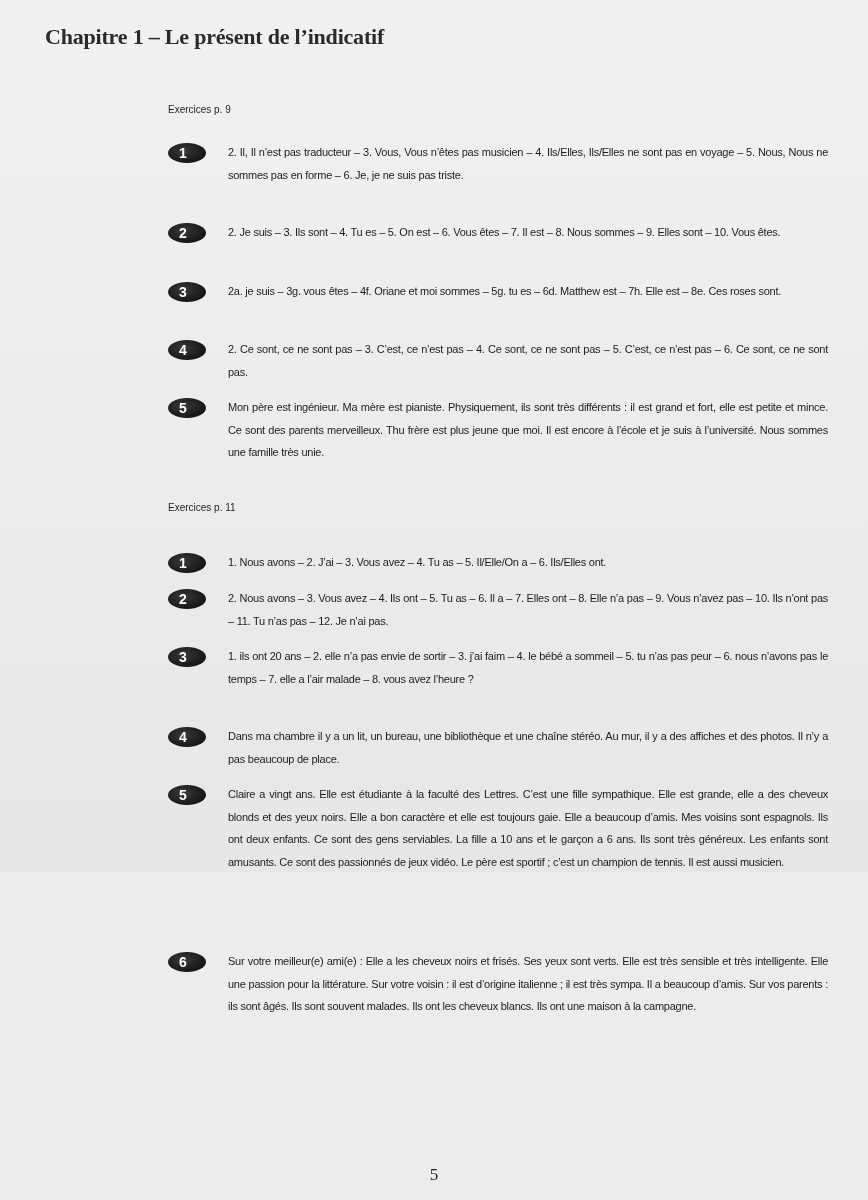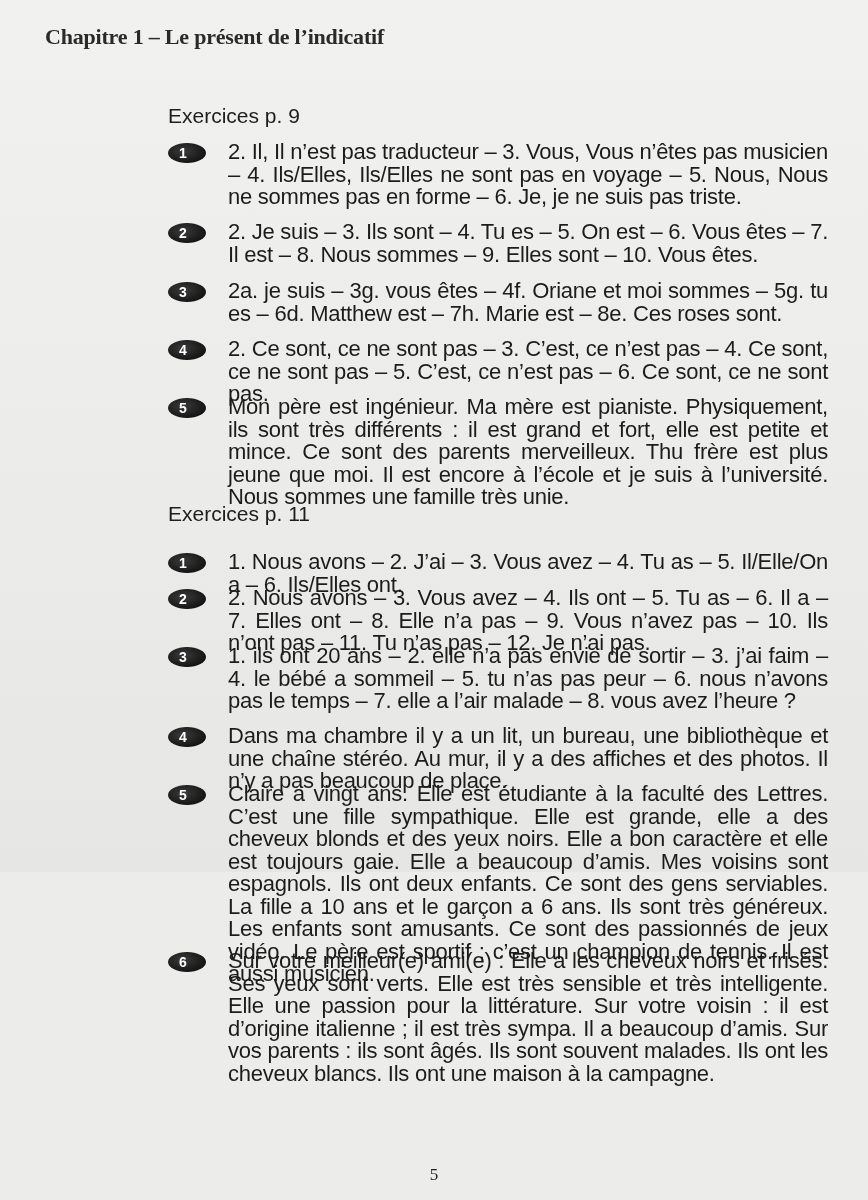--- a/index.html
+++ b/index.html
@@ -16,39 +16,39 @@
       background: linear-gradient(180deg, #f1f1ef 0%, #ebebe9 60%, #e6e6e4 100%);
     }
     .chapter-title {
       position: absolute; left: 45px; top: 24px;
       font-family: "Liberation Serif", "DejaVu Serif", serif;
       font-weight: bold; font-size: 22px; color: #2a2a2a;
       letter-spacing: -0.2px;
     }
     .section-heading {
       position: absolute; left: 168px;
-      font-size: 21px; color: #1e1e1e;
+      font-size: 10px; color: #1e1e1e;
       font-family: "Liberation Sans", sans-serif;
     }
     .exercise {
       position: absolute; left: 168px; width: 660px;
     }
     .badge {
       position: absolute; left: 0; top: 2px;
       width: 38px; height: 20px;
       border-radius: 50% / 50%;
       background: radial-gradient(ellipse at 40% 40%, #3a3a3a 0%, #151515 70%);
       color: #ffffff; font-weight: bold; font-size: 14px;
       display: flex; align-items: center; justify-content: flex-start;
       padding-left: 11px; box-sizing: border-box;
       font-family: "Liberation Sans", sans-serif;
     }
     .answer-text {
       margin-left: 60px;
-      font-size: 22px; line-height: 22.5px;
+      font-size: 11px; line-height: 22.5px;
       text-align: justify;
       font-family: "Liberation Sans", sans-serif;
       letter-spacing: -0.25px;
     }
     .page-number {
       position: absolute; left: 0; width: 868px; top: 1165px; text-align: center;
       font-family: "Liberation Serif", serif; font-size: 17px; color: #222;
     }
   </style>
 </head>
@@ -65,21 +65,21 @@
     <div class="answer-text">2. Il, Il n’est pas traducteur – 3. Vous, Vous n’êtes pas musicien – 4. Ils/Elles, Ils/Elles ne sont pas en voyage – 5. Nous, Nous ne sommes pas en forme – 6. Je, je ne suis pas triste.</div>
   </div>
 
   <div class="exercise" style="top:221px">
     <span class="badge">2</span>
     <div class="answer-text">2. Je suis – 3. Ils sont – 4. Tu es – 5. On est – 6. Vous êtes – 7. Il est – 8. Nous sommes – 9. Elles sont – 10. Vous êtes.</div>
   </div>
 
   <div class="exercise" style="top:280px">
     <span class="badge">3</span>
-    <div class="answer-text">2a. je suis – 3g. vous êtes – 4f. Oriane et moi sommes – 5g. tu es – 6d. Matthew est – 7h. Marie est – 8e. Ces roses sont.</div>
+    <div class="answer-text">2a. je suis – 3g. vous êtes – 4f. Oriane et moi sommes – 5g. tu es – 6d. Matthew est – 7h. Elle est – 8e. Ces roses sont.</div>
   </div>
 
   <div class="exercise" style="top:338px">
     <span class="badge">4</span>
     <div class="answer-text">2. Ce sont, ce ne sont pas – 3. C’est, ce n’est pas – 4. Ce sont, ce ne sont pas – 5. C’est, ce n’est pas – 6. Ce sont, ce ne sont pas.</div>
   </div>
 
   <div class="exercise" style="top:396px">
     <span class="badge">5</span>
     <div class="answer-text">Mon père est ingénieur. Ma mère est pianiste. Physiquement, ils sont très différents : il est grand et fort, elle est petite et mince. Ce sont des parents merveilleux. Thu frère est plus jeune que moi. Il est encore à l’école et je suis à l’université. Nous sommes une famille très unie.</div>

